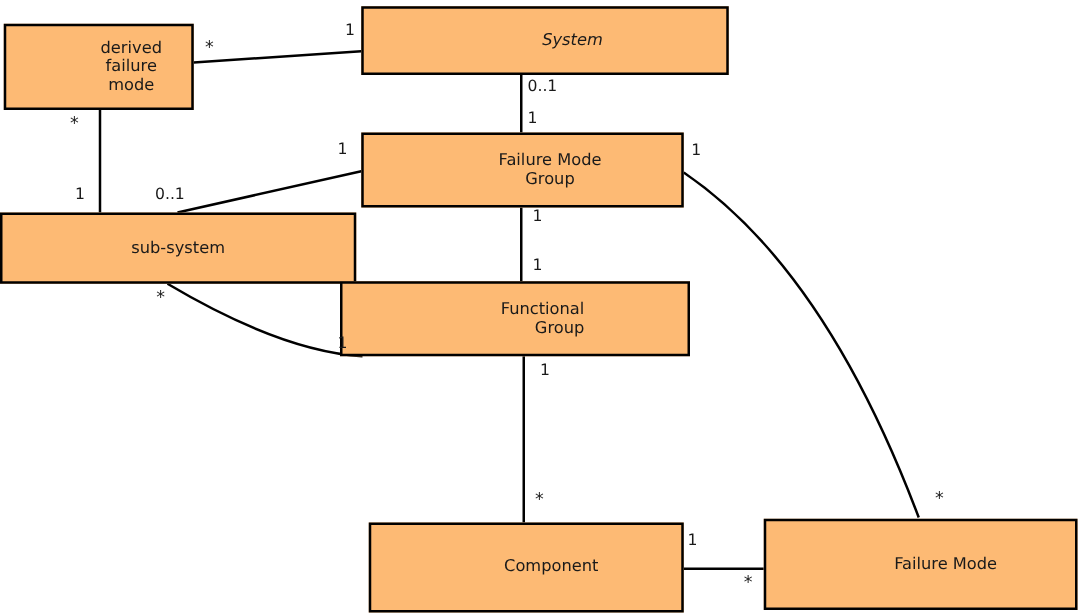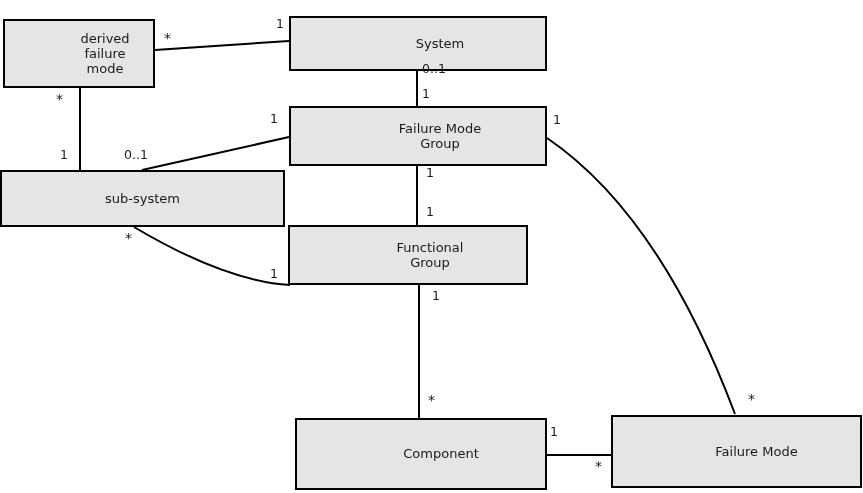--- a/index.html
+++ b/index.html
@@ -20,21 +20,21 @@
     left: 0;
     top: 0;
     width: 863px;
     height: 493px;
     pointer-events: none;
   }
   .uml-box {
     position: absolute;
     box-sizing: border-box;
     border: 2px solid #000000;
-    background: #e5e5e5;
+    background: #fdba74;
     display: flex;
     align-items: center;
     justify-content: center;
     text-align: center;
     font-size: 13px;
     color: #1a1a1a;
     line-height: 1.18;
     white-space: pre-line;
     z-index: 2;
   }
@@ -64,25 +64,25 @@
       <path d="M 134 227 Q 225 281 290 285" fill="none" stroke="#000000" stroke-width="2" stroke-linecap="butt"></path>
       <path d="M 419 285 L 419 418" fill="none" stroke="#000000" stroke-width="2" stroke-linecap="butt"></path>
       <path d="M 547 455 L 611 455" fill="none" stroke="#000000" stroke-width="2" stroke-linecap="butt"></path>
       <path d="M 547 138 Q 660 215 735 414" fill="none" stroke="#000000" stroke-width="2" stroke-linecap="butt"></path>
     </svg>
 
   <div id="box-layer">
       <div class="uml-box" style="left: 3px; top: 19px; width: 152px; height: 69px;"><span style="transform: translateX(26px);">derived
 failure
 mode</span></div>
-      <div class="uml-box" style="left: 289px; top: 16px; width: 258px; height: 55px;"><span style="transform: translateX(22px);">System</span></div>
+      <div class="uml-box" style="left: 289px; top: 5px; width: 294px; height: 55px; font-style: italic;"><span style="transform: translateX(22px);">System</span></div>
       <div class="uml-box" style="left: 289px; top: 106px; width: 258px; height: 60px;"><span style="transform: translateX(22px);">Failure Mode
 Group</span></div>
       <div class="uml-box" style="left: 0px; top: 170px; width: 285px; height: 57px;"><span>sub-system</span></div>
-      <div class="uml-box" style="left: 288px; top: 225px; width: 240px; height: 60px;"><span style="transform: translateX(22px);">Functional
+      <div class="uml-box" style="left: 272px; top: 225px; width: 280px; height: 60px; text-align: right;"><span style="transform: translateX(22px);">Functional
 Group</span></div>
       <div class="uml-box" style="left: 295px; top: 418px; width: 252px; height: 72px;"><span style="transform: translateX(20px);">Component</span></div>
       <div class="uml-box" style="left: 611px; top: 415px; width: 251px; height: 73px;"><span style="transform: translateX(20px);">Failure Mode</span></div>
     </div>
   <div id="label-layer">
       <div class="mult-label star" style="left: 164px; top: 31px;">*</div>
       <div class="mult-label" style="left: 276px; top: 18px;">1</div>
       <div class="mult-label" style="left: 422px; top: 63px;">0..1</div>
       <div class="mult-label" style="left: 422px; top: 88px;">1</div>
       <div class="mult-label" style="left: 270px; top: 113px;">1</div>

